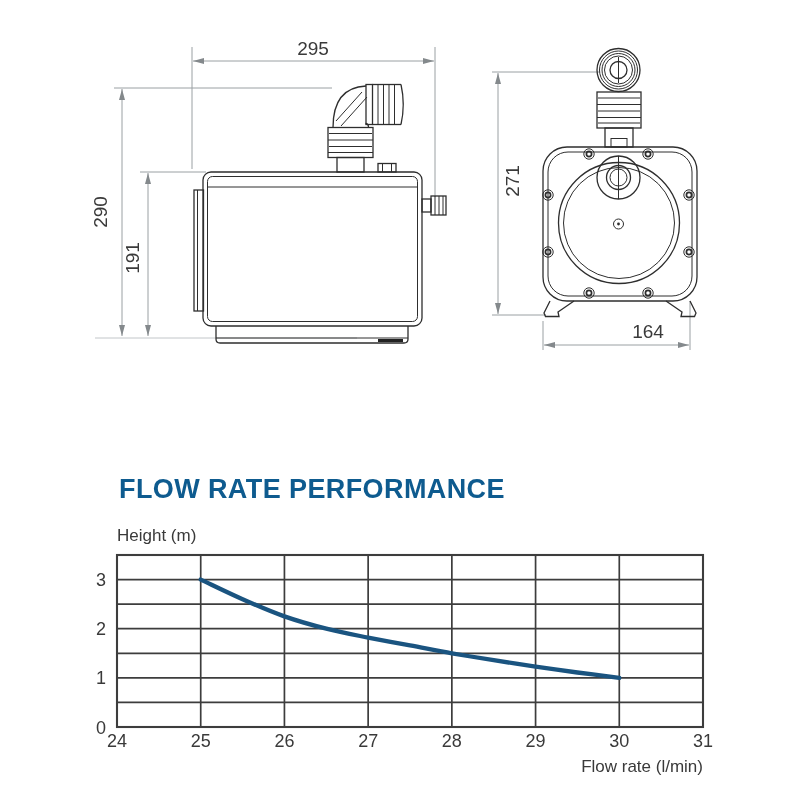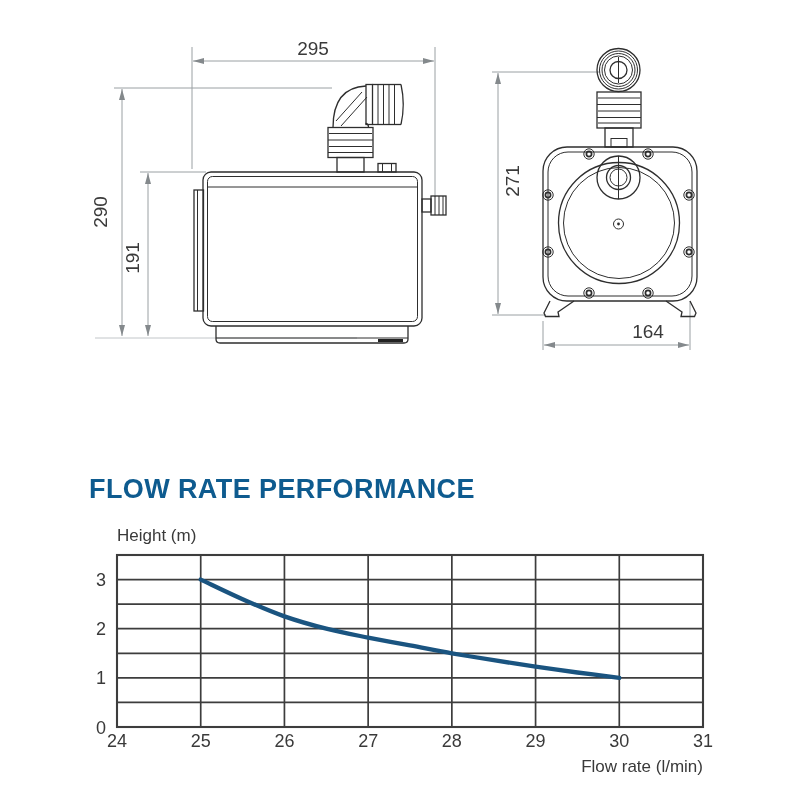--- a/index.html
+++ b/index.html
@@ -4,21 +4,21 @@
 <style>
   html,body{margin:0;padding:0;}
   body{
     width:800px;height:800px;background:#ffffff;position:relative;overflow:hidden;
     font-family:"Liberation Sans", sans-serif;
   }
   svg{position:absolute;display:block;}
   #drawings-svg{left:0;top:0;}
   #chart-svg{left:60px;top:515px;}
   .section-title{
-    position:absolute;left:89px;top:474px;
+    position:absolute;left:119px;top:474px;
     font-size:27px;font-weight:600;letter-spacing:0.4px;color:#0e5b8f;
     white-space:nowrap;
   }
   
   .dl{stroke:#2e2e2e;stroke-width:1.3;fill:none;}
   .dl-thin{stroke:#2e2e2e;stroke-width:1;fill:none;}
   .dim{stroke:#9aa0a3;stroke-width:1;fill:none;}
   .dim-light{stroke:#c2c6c9;stroke-width:1;fill:none;}
   .arrow{fill:#84898c;stroke:none;}
   .dim-text{font-size:19px;fill:#3a3a3a;}

